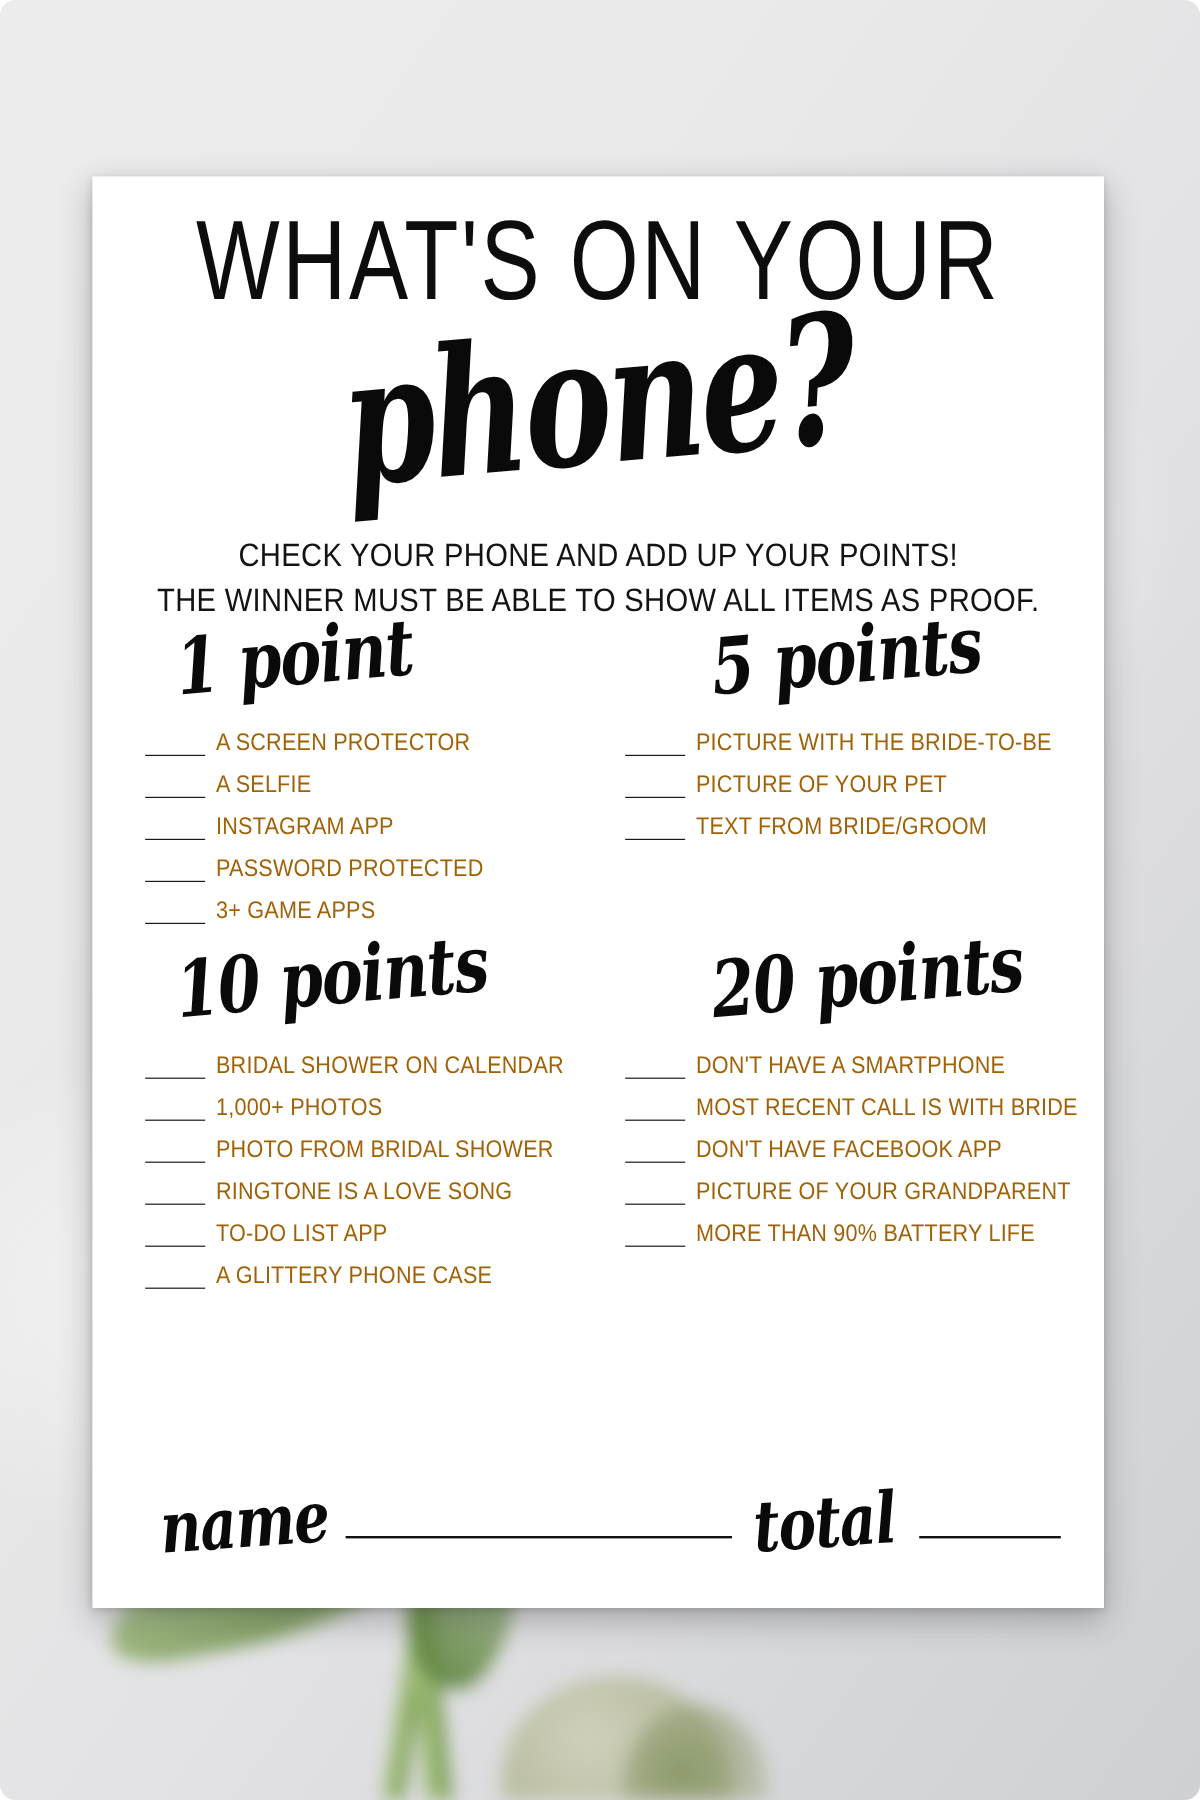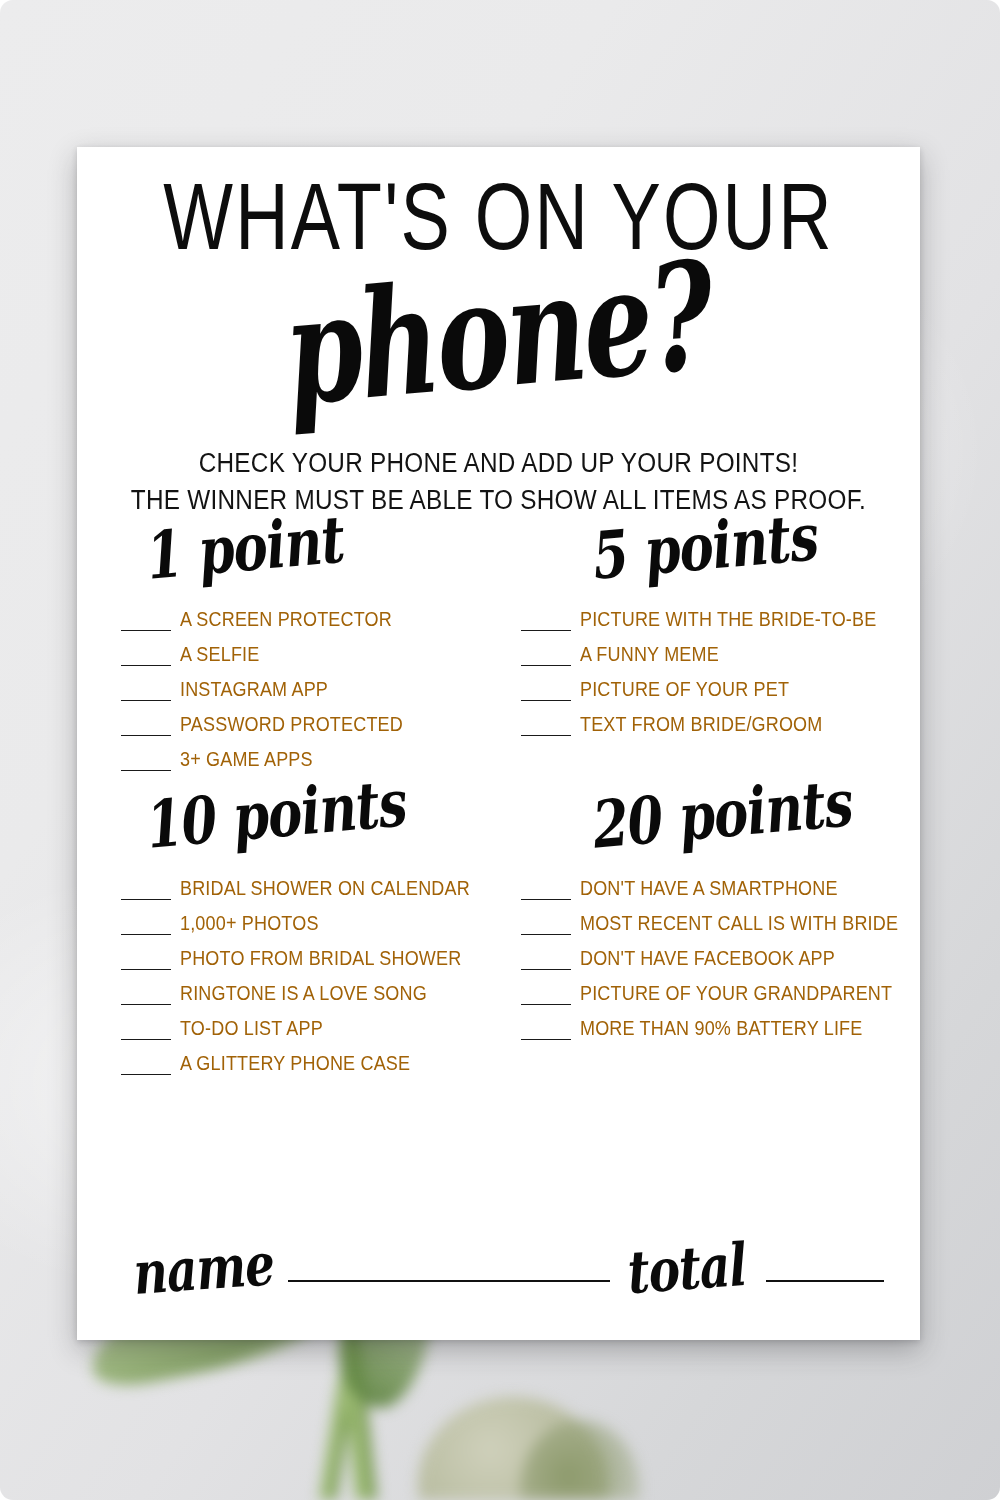--- a/index.html
+++ b/index.html
@@ -228,24 +228,20 @@
           </div>
           <div class="col right">
             <div class="sec-head">5 points</div>
             <ul class="items">
                 <li>
                   <span class="blank"></span>
                   <span class="txt">PICTURE WITH THE BRIDE-TO-BE</span>
                 </li>
                 <li>
                   <span class="blank"></span>
-                  <span class="txt">A FUNNY MEME</span>
-                </li>
-                <li>
-                  <span class="blank"></span>
                   <span class="txt">PICTURE OF YOUR PET</span>
                 </li>
                 <li>
                   <span class="blank"></span>
                   <span class="txt">TEXT FROM BRIDE/GROOM</span>
                 </li>
               </ul>
           </div>
         </div>
 

